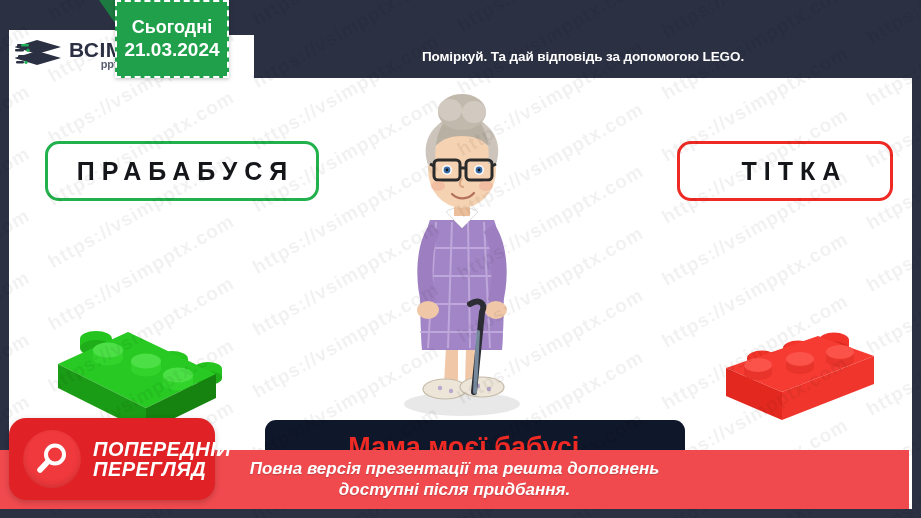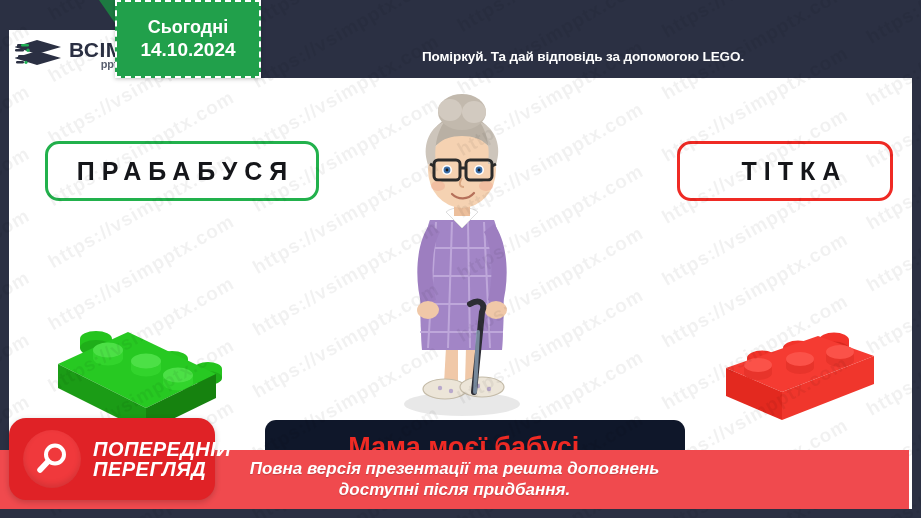--- a/index.html
+++ b/index.html
@@ -79,21 +79,21 @@
   .date-wrap { position: absolute; left: 115px; top: 0px; z-index: 11; }
   .date-tail {
     position: absolute;
     left: -16px; top: 0px;
     width: 0; height: 0;
     border-top: 26px solid #1d7a41;
     border-left: 18px solid transparent;
   }
   .date-badge {
     position: relative;
-    width: 146px; height: 78px;
+    width: 114px; height: 78px;
     background: #21a04b;
     border: 2px dashed #ffffff;
     display: flex; flex-direction: column;
     align-items: center; justify-content: center;
     color: #ffffff;
     box-shadow: 0 1px 4px rgba(0,0,0,.25);
   }
   .date-badge .l1 { font-size: 18px; font-weight: 600; line-height: 1.25; }
   .date-badge .l2 { font-size: 19px; font-weight: 600; line-height: 1.25; }
 
@@ -412,21 +412,21 @@
     <span class="logo-text">
       <span class="big">ВСІМ</span>
       <span class="small">pptx</span>
     </span>
   </div>
 
   <div class="date-wrap">
     <div class="date-tail"></div>
     <div class="date-badge">
       <span class="l1">Сьогодні</span>
-      <span class="l2">14.10.2024</span>
+      <span class="l2">21.03.2024</span>
     </div>
   </div>
 
   <div class="watermark" id="wm">
       <div class="wm-row" style="left: -160px; top: 0px;">https://vsimpptx.com&nbsp;&nbsp;&nbsp;&nbsp;https://vsimpptx.com&nbsp;&nbsp;&nbsp;&nbsp;https://vsimpptx.com&nbsp;&nbsp;&nbsp;&nbsp;https://vsimpptx.com&nbsp;&nbsp;&nbsp;&nbsp;https://vsimpptx.com&nbsp;&nbsp;&nbsp;&nbsp;https://vsimpptx.com&nbsp;&nbsp;&nbsp;&nbsp;https://vsimpptx.com&nbsp;&nbsp;&nbsp;&nbsp;https://vsimpptx.com&nbsp;&nbsp;&nbsp;&nbsp;https://vsimpptx.com&nbsp;&nbsp;&nbsp;&nbsp;</div>
       <div class="wm-row" style="left: -160px; top: 62px;">https://vsimpptx.com&nbsp;&nbsp;&nbsp;&nbsp;https://vsimpptx.com&nbsp;&nbsp;&nbsp;&nbsp;https://vsimpptx.com&nbsp;&nbsp;&nbsp;&nbsp;https://vsimpptx.com&nbsp;&nbsp;&nbsp;&nbsp;https://vsimpptx.com&nbsp;&nbsp;&nbsp;&nbsp;https://vsimpptx.com&nbsp;&nbsp;&nbsp;&nbsp;https://vsimpptx.com&nbsp;&nbsp;&nbsp;&nbsp;https://vsimpptx.com&nbsp;&nbsp;&nbsp;&nbsp;https://vsimpptx.com&nbsp;&nbsp;&nbsp;&nbsp;</div>
       <div class="wm-row" style="left: -160px; top: 124px;">https://vsimpptx.com&nbsp;&nbsp;&nbsp;&nbsp;https://vsimpptx.com&nbsp;&nbsp;&nbsp;&nbsp;https://vsimpptx.com&nbsp;&nbsp;&nbsp;&nbsp;https://vsimpptx.com&nbsp;&nbsp;&nbsp;&nbsp;https://vsimpptx.com&nbsp;&nbsp;&nbsp;&nbsp;https://vsimpptx.com&nbsp;&nbsp;&nbsp;&nbsp;https://vsimpptx.com&nbsp;&nbsp;&nbsp;&nbsp;https://vsimpptx.com&nbsp;&nbsp;&nbsp;&nbsp;https://vsimpptx.com&nbsp;&nbsp;&nbsp;&nbsp;</div>
       <div class="wm-row" style="left: -160px; top: 186px;">https://vsimpptx.com&nbsp;&nbsp;&nbsp;&nbsp;https://vsimpptx.com&nbsp;&nbsp;&nbsp;&nbsp;https://vsimpptx.com&nbsp;&nbsp;&nbsp;&nbsp;https://vsimpptx.com&nbsp;&nbsp;&nbsp;&nbsp;https://vsimpptx.com&nbsp;&nbsp;&nbsp;&nbsp;https://vsimpptx.com&nbsp;&nbsp;&nbsp;&nbsp;https://vsimpptx.com&nbsp;&nbsp;&nbsp;&nbsp;https://vsimpptx.com&nbsp;&nbsp;&nbsp;&nbsp;https://vsimpptx.com&nbsp;&nbsp;&nbsp;&nbsp;</div>
       <div class="wm-row" style="left: -160px; top: 248px;">https://vsimpptx.com&nbsp;&nbsp;&nbsp;&nbsp;https://vsimpptx.com&nbsp;&nbsp;&nbsp;&nbsp;https://vsimpptx.com&nbsp;&nbsp;&nbsp;&nbsp;https://vsimpptx.com&nbsp;&nbsp;&nbsp;&nbsp;https://vsimpptx.com&nbsp;&nbsp;&nbsp;&nbsp;https://vsimpptx.com&nbsp;&nbsp;&nbsp;&nbsp;https://vsimpptx.com&nbsp;&nbsp;&nbsp;&nbsp;https://vsimpptx.com&nbsp;&nbsp;&nbsp;&nbsp;https://vsimpptx.com&nbsp;&nbsp;&nbsp;&nbsp;</div>
       <div class="wm-row" style="left: -160px; top: 310px;">https://vsimpptx.com&nbsp;&nbsp;&nbsp;&nbsp;https://vsimpptx.com&nbsp;&nbsp;&nbsp;&nbsp;https://vsimpptx.com&nbsp;&nbsp;&nbsp;&nbsp;https://vsimpptx.com&nbsp;&nbsp;&nbsp;&nbsp;https://vsimpptx.com&nbsp;&nbsp;&nbsp;&nbsp;https://vsimpptx.com&nbsp;&nbsp;&nbsp;&nbsp;https://vsimpptx.com&nbsp;&nbsp;&nbsp;&nbsp;https://vsimpptx.com&nbsp;&nbsp;&nbsp;&nbsp;https://vsimpptx.com&nbsp;&nbsp;&nbsp;&nbsp;</div>

